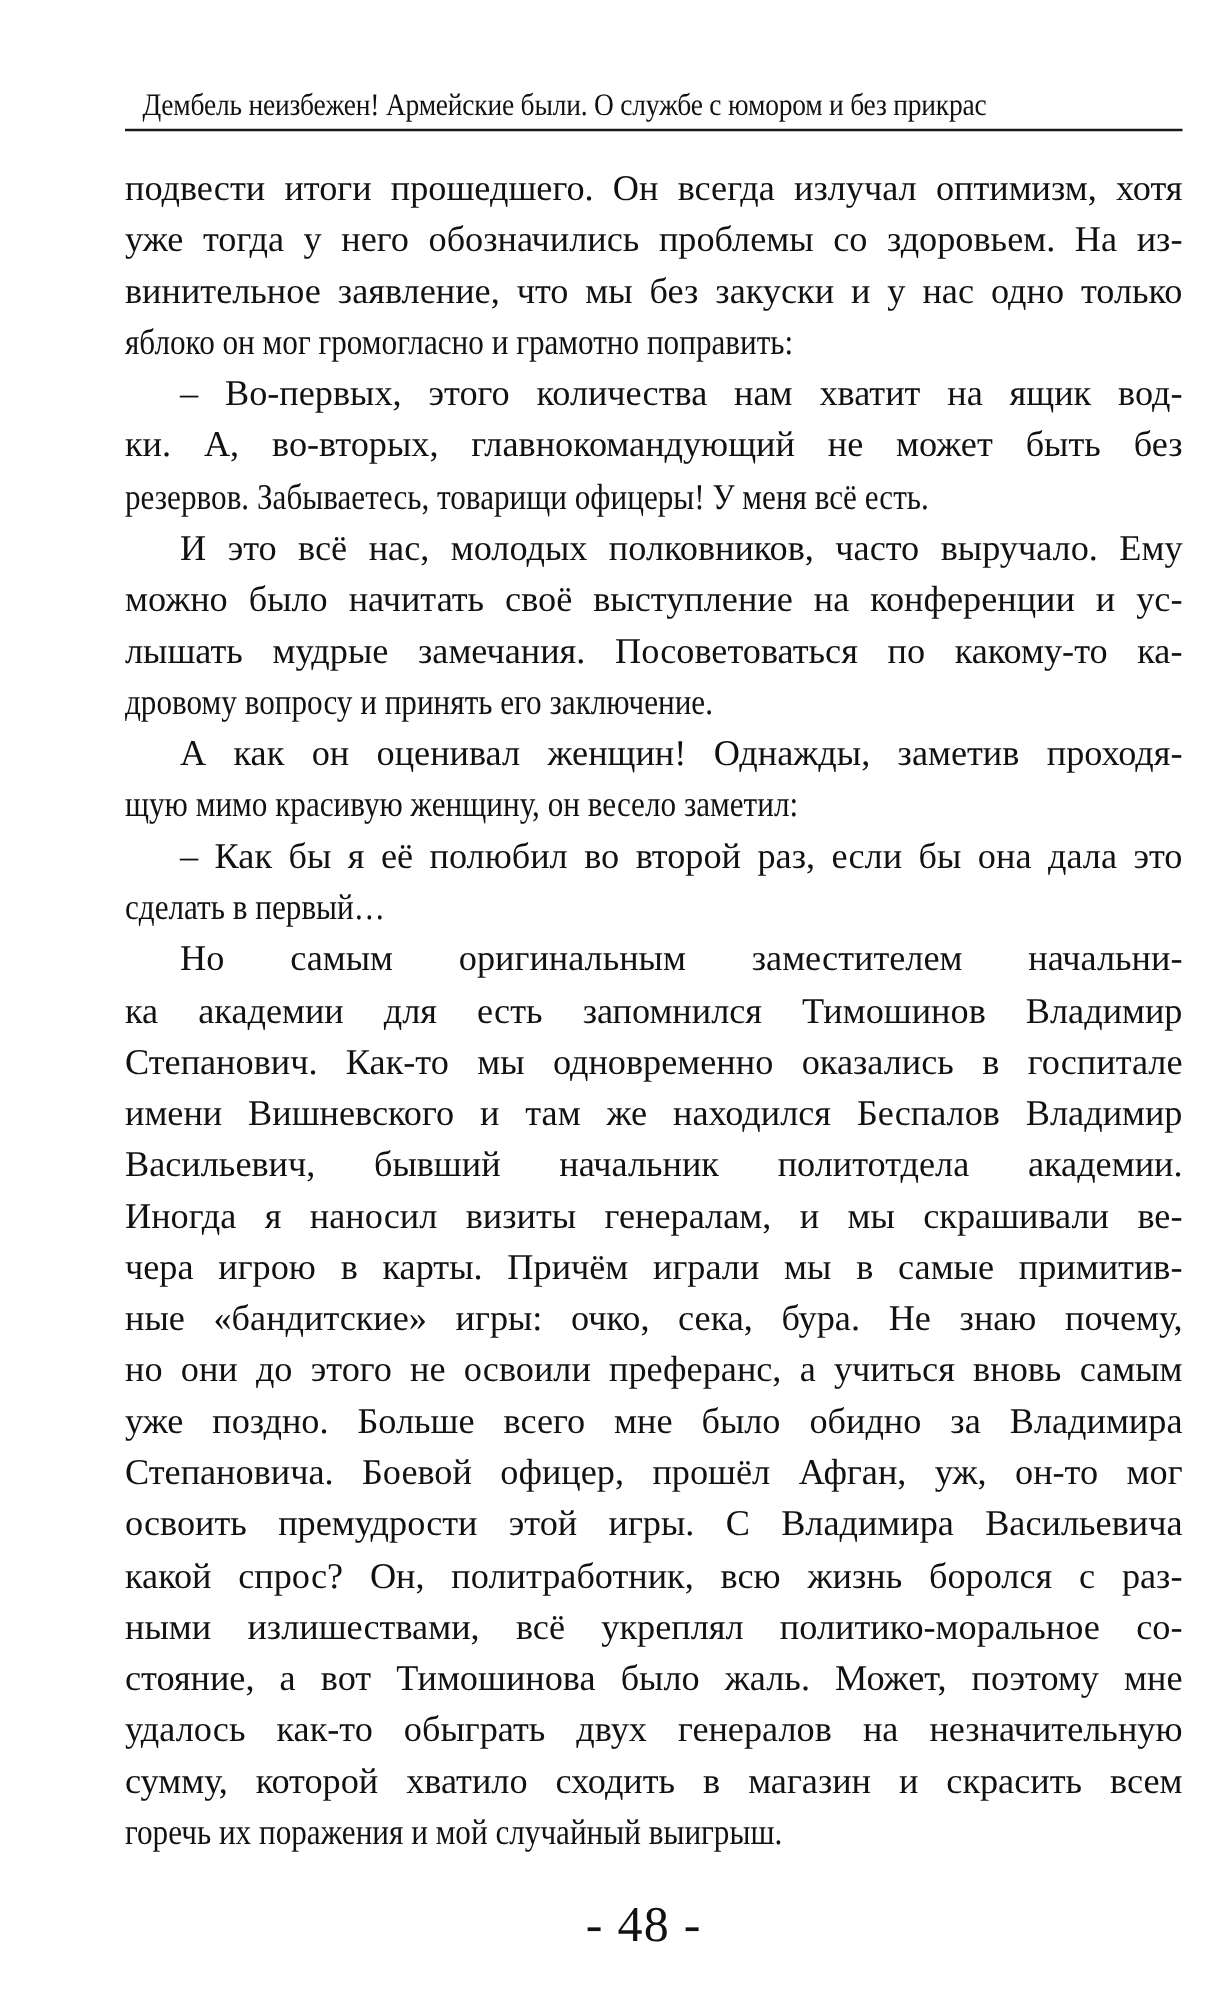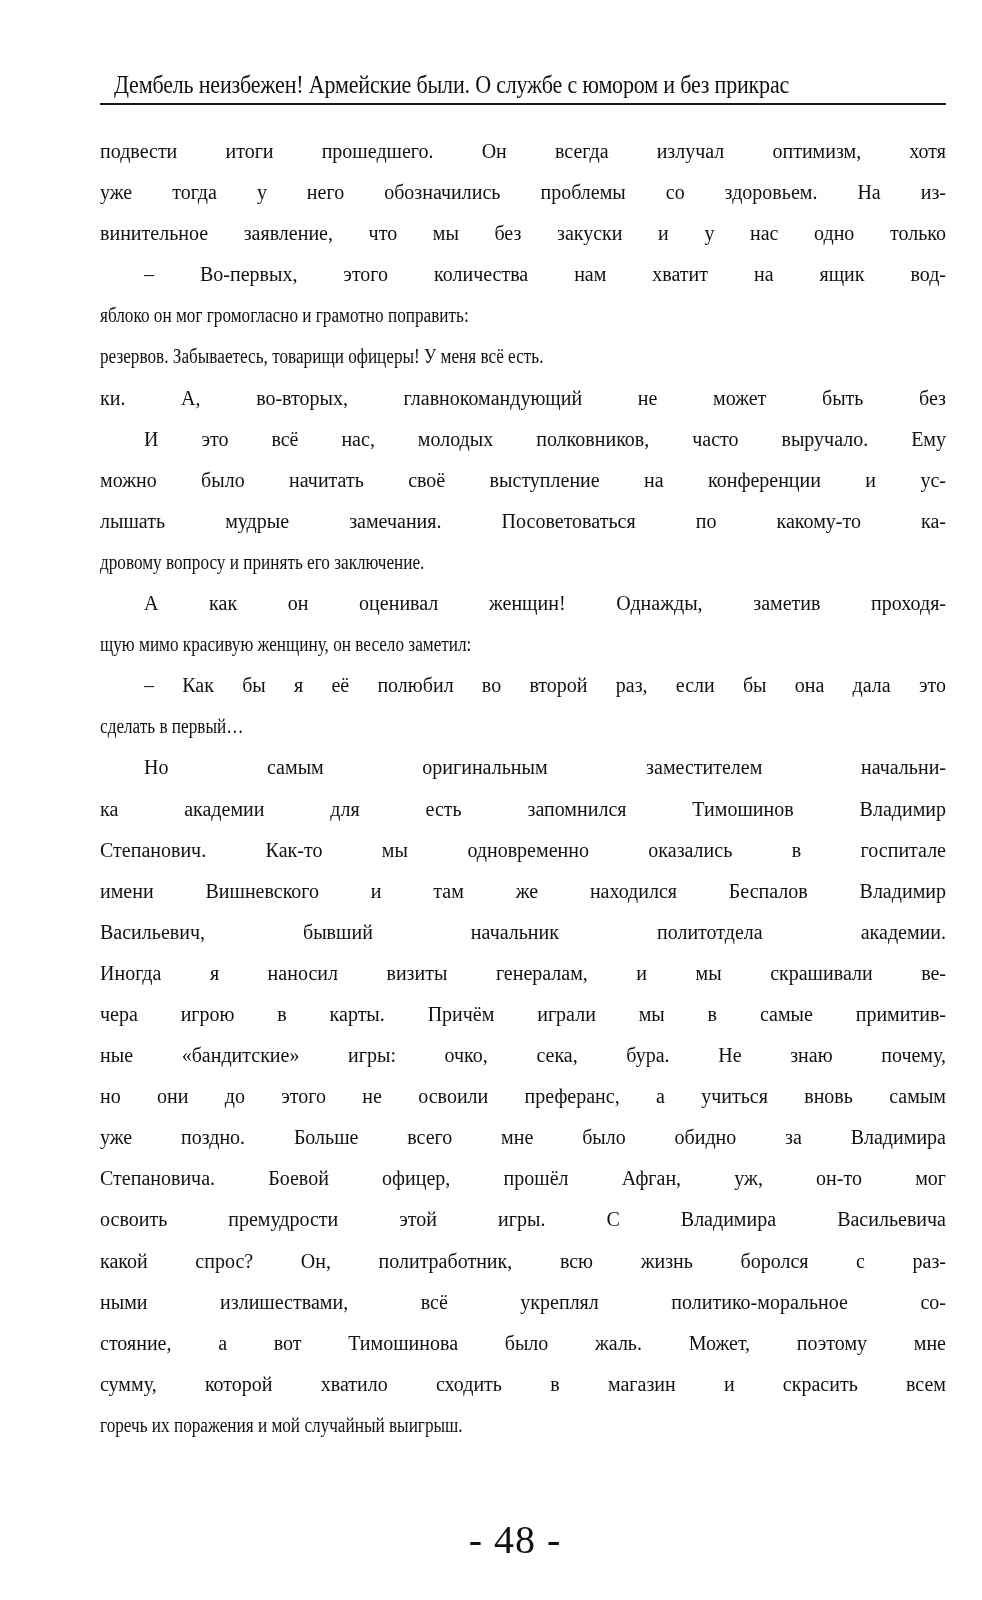--- a/index.html
+++ b/index.html
@@ -50,21 +50,21 @@
     .body-text {
       position: absolute;
       left: 76px;
       top: 131px;
       width: 846px;
     }
     .line {
       display: block;
       height: 41.1px;
       line-height: 41.1px;
-      font-size: 20px;
+      font-size: 29px;
       white-space: nowrap;
       text-align: justify;
       text-align-last: justify;
       transform-origin: left center;
     }
     .line.last {
       text-align-last: left;
     }
     .line.indent {
       padding-left: 44px;
@@ -90,24 +90,24 @@
 <div class="page">
   <div class="running-header">
     <span class="running-header-text">Дембель неизбежен! Армейские были. О службе с юмором и без прикрас</span>
   </div>
   <div class="header-rule"></div>
 
   <div class="body-text" id="body-text">
       <div class="line"><span class="line-inner">подвести итоги прошедшего. Он всегда излучал оптимизм, хотя</span></div>
       <div class="line"><span class="line-inner">уже тогда у него обозначились проблемы со здоровьем. На из-</span></div>
       <div class="line"><span class="line-inner">винительное заявление, что мы без закуски и у нас одно только</span></div>
+      <div class="line last"><span class="line-inner" style="width: auto; transform-origin: left center; transform: scaleX(0.86);">яблоко он мог громогласно и грамотно поправить:</span></div>
       <div class="line indent"><span class="line-inner">– Во-первых, этого количества нам хватит на ящик вод-</span></div>
-      <div class="line last"><span class="line-inner" style="width: auto; transform-origin: left center; transform: scaleX(0.86);">яблоко он мог громогласно и грамотно поправить:</span></div>
+      <div class="line"><span class="line-inner">ки. А, во-вторых, главнокомандующий не может быть без</span></div>
       <div class="line last"><span class="line-inner" style="width: auto; transform-origin: left center; transform: scaleX(0.86);">резервов. Забываетесь, товарищи офицеры! У меня всё есть.</span></div>
-      <div class="line"><span class="line-inner">ки. А, во-вторых, главнокомандующий не может быть без</span></div>
       <div class="line indent"><span class="line-inner">И это всё нас, молодых полковников, часто выручало. Ему</span></div>
       <div class="line"><span class="line-inner">можно было начитать своё выступление на конференции и ус-</span></div>
       <div class="line"><span class="line-inner">лышать мудрые замечания. Посоветоваться по какому-то ка-</span></div>
       <div class="line last"><span class="line-inner" style="width: auto; transform-origin: left center; transform: scaleX(0.86);">дровому вопросу и принять его заключение.</span></div>
       <div class="line indent"><span class="line-inner">А как он оценивал женщин! Однажды, заметив проходя-</span></div>
       <div class="line last"><span class="line-inner" style="width: auto; transform-origin: left center; transform: scaleX(0.86);">щую мимо красивую женщину, он весело заметил:</span></div>
       <div class="line indent"><span class="line-inner">– Как бы я её полюбил во второй раз, если бы она дала это</span></div>
       <div class="line last"><span class="line-inner" style="width: auto; transform-origin: left center; transform: scaleX(0.86);">сделать в первый…</span></div>
       <div class="line indent"><span class="line-inner">Но самым оригинальным заместителем начальни-</span></div>
       <div class="line"><span class="line-inner">ка академии для есть запомнился Тимошинов Владимир</span></div>
@@ -117,18 +117,19 @@
       <div class="line"><span class="line-inner">Иногда я наносил визиты генералам, и мы скрашивали ве-</span></div>
       <div class="line"><span class="line-inner">чера игрою в карты. Причём играли мы в самые примитив-</span></div>
       <div class="line"><span class="line-inner">ные «бандитские» игры: очко, сека, бура. Не знаю почему,</span></div>
       <div class="line"><span class="line-inner">но они до этого не освоили преферанс, а учиться вновь самым</span></div>
       <div class="line"><span class="line-inner">уже поздно. Больше всего мне было обидно за Владимира</span></div>
       <div class="line"><span class="line-inner">Степановича. Боевой офицер, прошёл Афган, уж, он-то мог</span></div>
       <div class="line"><span class="line-inner">освоить премудрости этой игры. С Владимира Васильевича</span></div>
       <div class="line"><span class="line-inner">какой спрос? Он, политработник, всю жизнь боролся с раз-</span></div>
       <div class="line"><span class="line-inner">ными излишествами, всё укреплял политико-моральное со-</span></div>
       <div class="line"><span class="line-inner">стояние, а вот Тимошинова было жаль. Может, поэтому мне</span></div>
+      <div class="line"><span class="line-inner">удалось как-то обыграть двух генералов на незначительную</span></div>
       <div class="line"><span class="line-inner">сумму, которой хватило сходить в магазин и скрасить всем</span></div>
       <div class="line last"><span class="line-inner" style="width: auto; transform-origin: left center; transform: scaleX(0.86);">горечь их поражения и мой случайный выигрыш.</span></div>
     </div>
 
   <div class="page-number">- 48 -</div>
 </div>
 
 </body></html>

